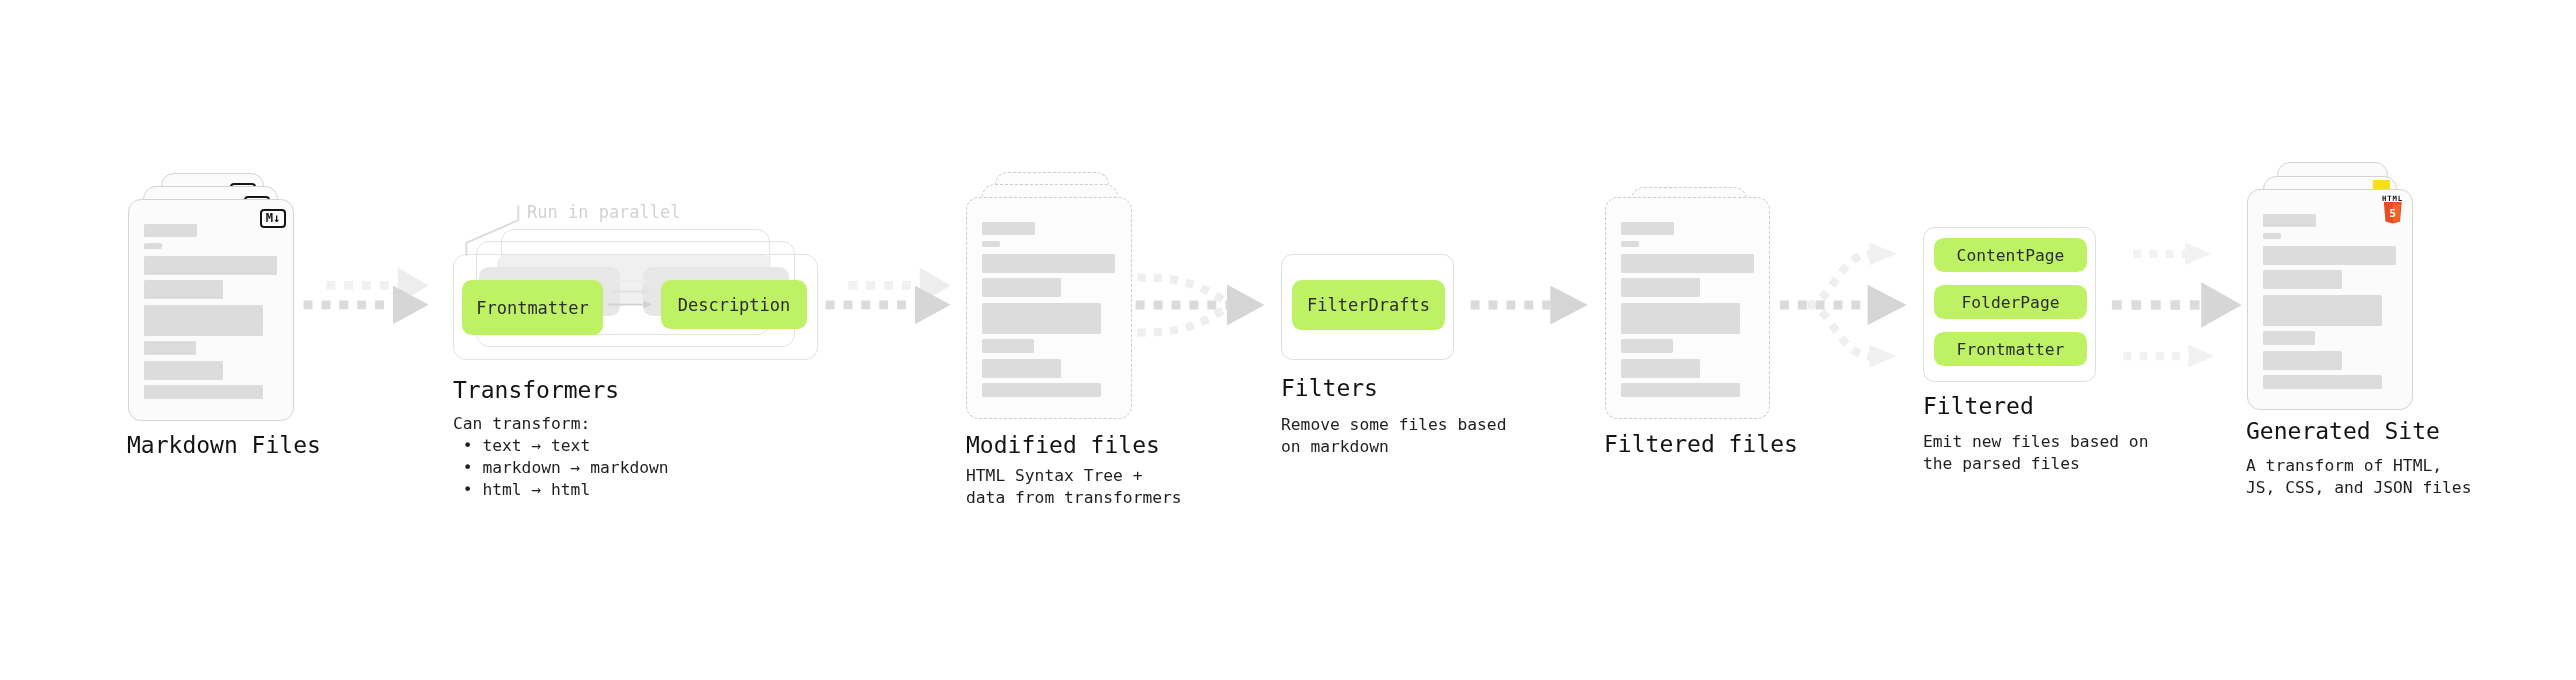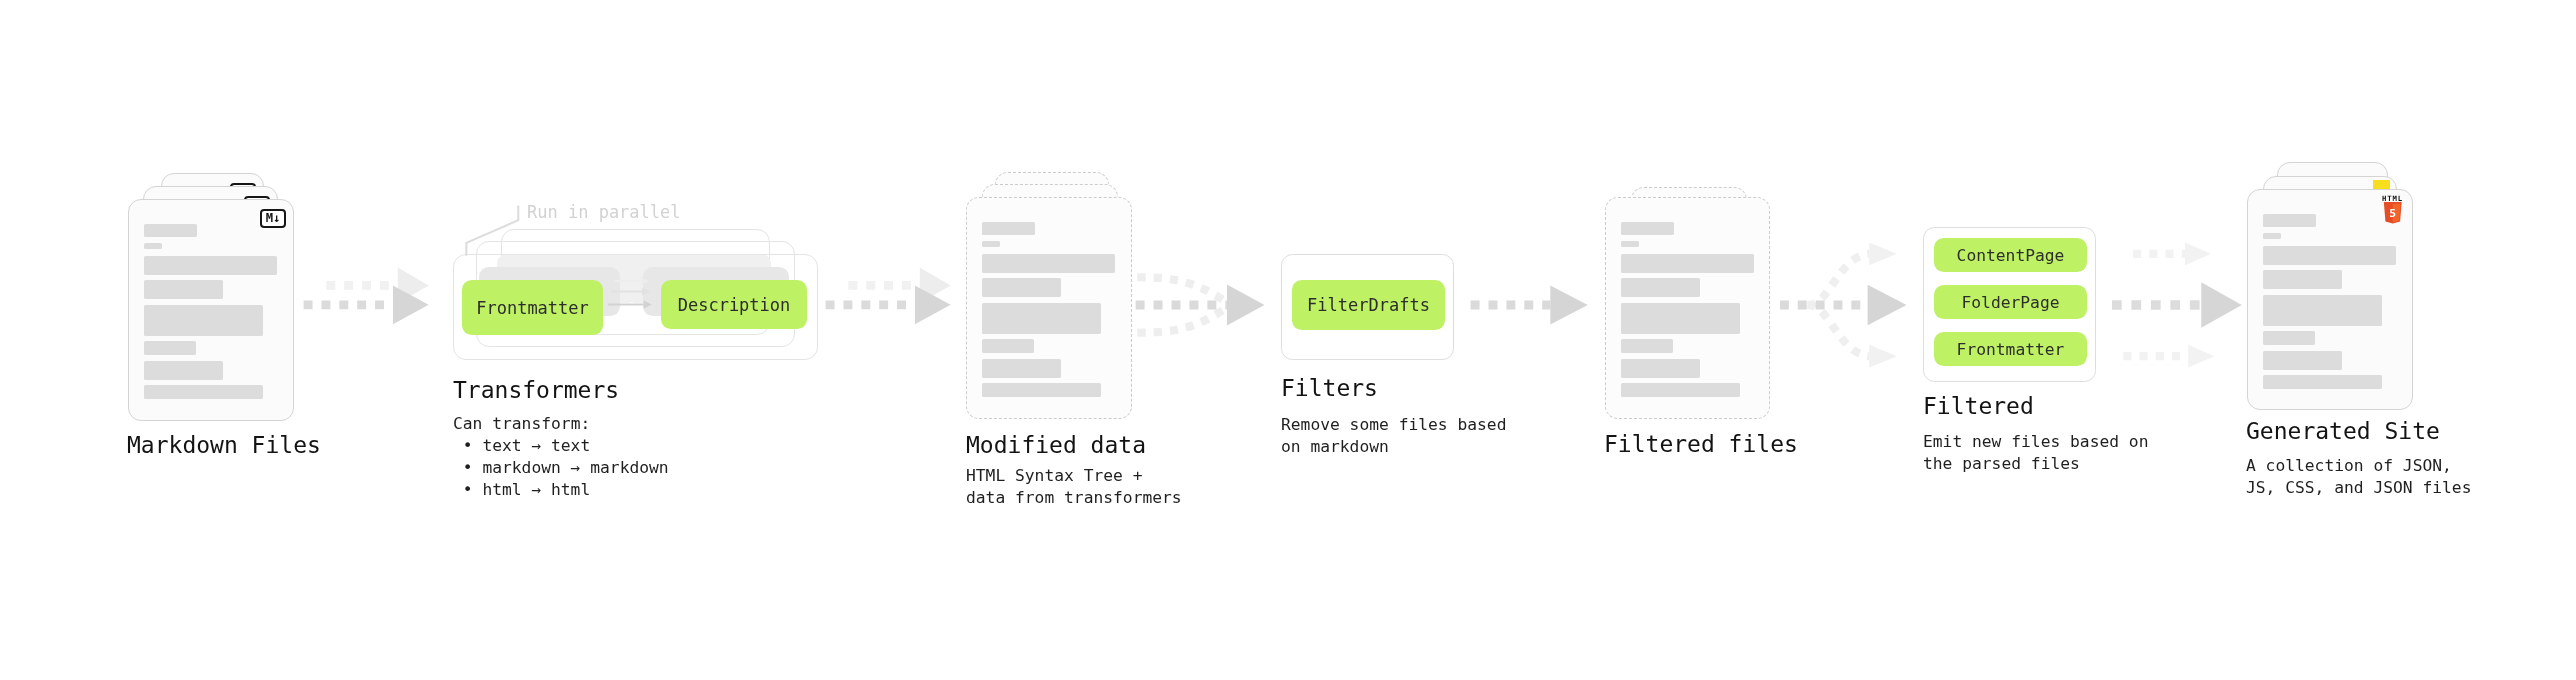--- a/index.html
+++ b/index.html
@@ -151,21 +151,21 @@
     <div class="doc dashed" style="left:966px;top:197px;width:166px;height:222px;">
         <span class="b b1"></span>
         <span class="b b2"></span>
         <span class="b b3"></span>
         <span class="b b4"></span>
         <span class="b b5"></span>
         <span class="b b6"></span>
         <span class="b b7"></span>
         <span class="b b8"></span>
       </div>
-    <div class="sec-title" style="left:966px;top:432px;">Modified data</div>
+    <div class="sec-title" style="left:966px;top:432px;">Modified files</div>
     <div class="sec-body" style="left:966px;top:465px;">
       <div>HTML Syntax Tree +</div>
       <div>data from transformers</div>
     </div>
   </div>
 
   <svg class="abs" style="left:1134px;top:256px;" width="137" height="98" viewBox="0 0 168 120">
     <path d="M4,26 C58,26 76,34 110,54" fill="none" stroke="#eeeeee" stroke-width="10" stroke-dasharray="10 10"></path>
     <path d="M4,94 C58,94 76,86 110,66" fill="none" stroke="#eeeeee" stroke-width="10" stroke-dasharray="10 10"></path>
     <line x1="2" y1="60" x2="114" y2="60" stroke="#dadada" stroke-width="11" stroke-dasharray="11 11"></line>
@@ -255,19 +255,19 @@
         <span class="b b2"></span>
         <span class="b b3"></span>
         <span class="b b4"></span>
         <span class="b b5"></span>
         <span class="b b6"></span>
         <span class="b b7"></span>
         <span class="b b8"></span>
       </div>
     <div class="sec-title" style="left:2246px;top:418px;">Generated Site</div>
     <div class="sec-body" style="left:2246px;top:455px;">
-      <div>A collection of JSON,</div>
+      <div>A transform of HTML,</div>
       <div>JS, CSS, and JSON files</div>
     </div>
   </div>
 
 </div>
 
 
 </body></html>

